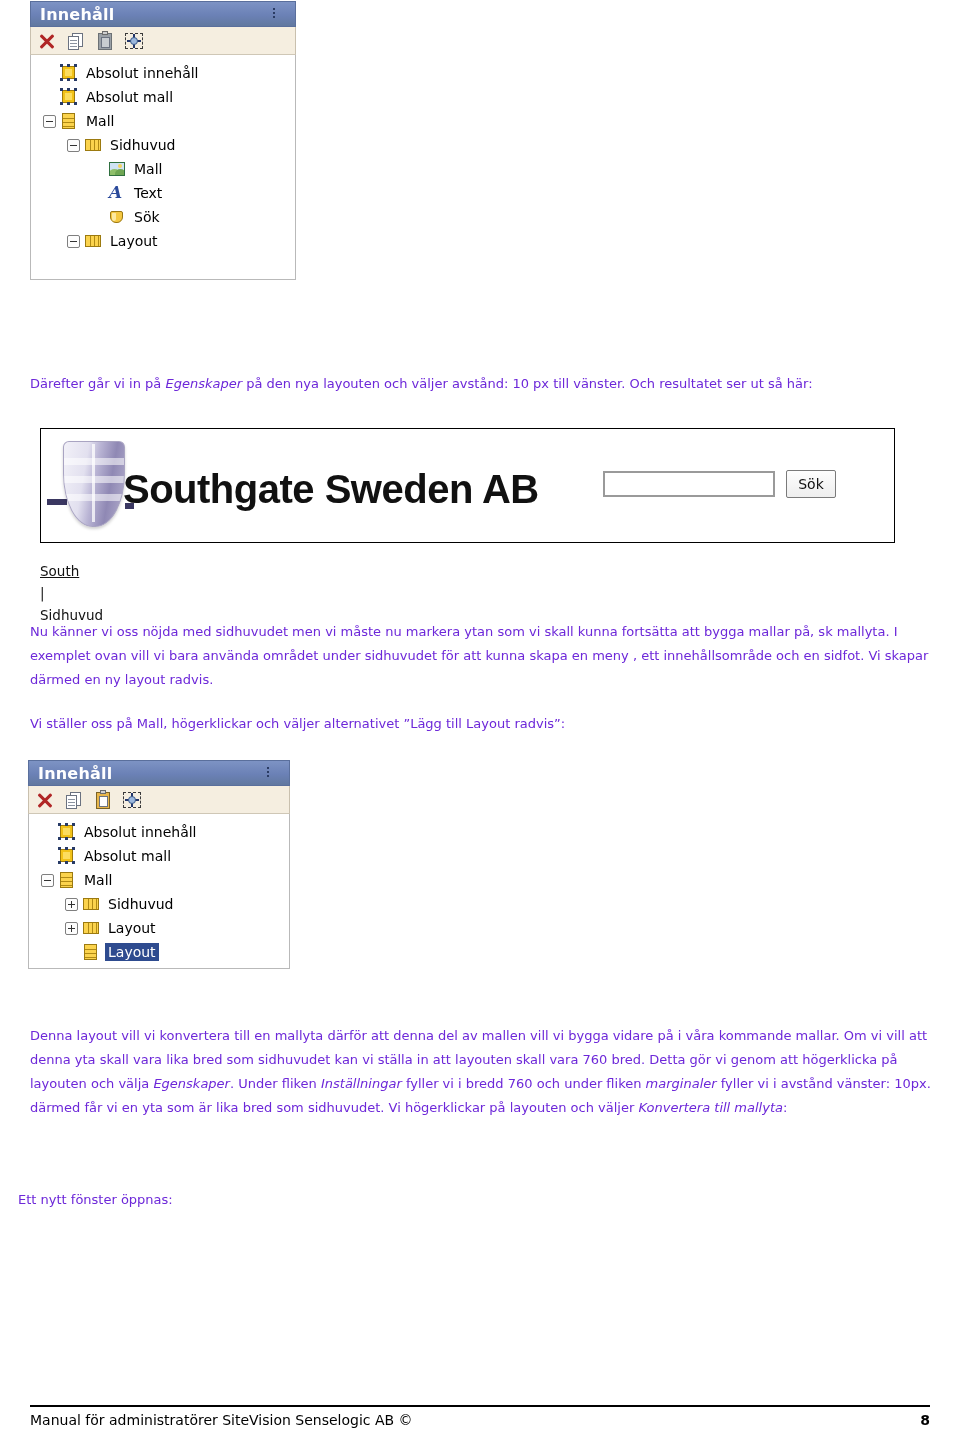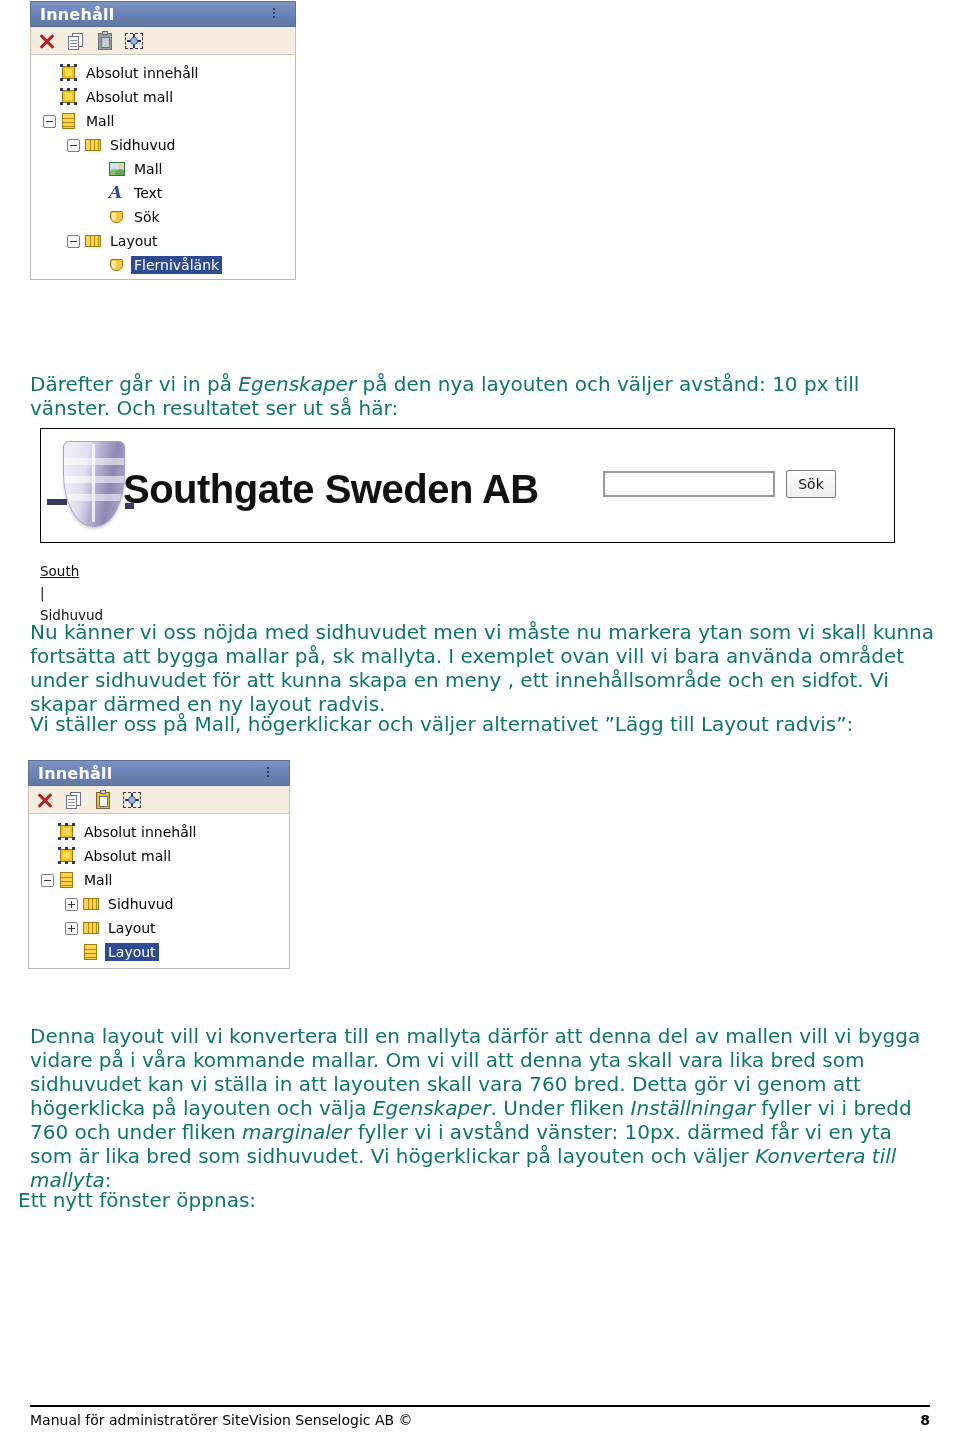--- a/index.html
+++ b/index.html
@@ -347,23 +347,23 @@
     left: 1px; top: 1px;
     width: 4px; height: 8px;
     background: #fde9a0;
     border-radius: 1px 1px 4px 4px;
   }
 
   
   .prose {
     position: absolute;
     font-family: "DejaVu Sans", sans-serif;
-    font-size: 20px;
+    font-size: 13px;
     line-height: 24px;
-    color: #0f766e;
+    color: #6d28d9;
     text-align: left;
   }
   .prose i, .prose em { font-style: italic; }
 
   
   .preview-box {
     position: absolute;
     border: 1px solid #000000;
     background: #ffffff;
     box-sizing: border-box;
@@ -616,27 +616,20 @@
         <span class="toggle minus"></span>
         <span class="nicon ic-cols">
           <span class="box">
             <i></i>
             <i></i>
             <i></i>
           </span>
         </span>
         <span class="label">Layout</span>
       </div>
-      <div class="tnode" style="padding-left: 60px;">
-        <span class="toggle none"></span>
-        <span class="nicon ic-module">
-          <span class="sh"></span>
-        </span>
-        <span class="label selected">Flernivålänk</span>
-      </div>
     </div>
 </div>
 
 <p class="prose" style="left:30px; top:372px; width:900px; margin:0;"><span>Därefter går vi in på </span><em>Egenskaper</em><span> på den nya layouten och väljer avstånd: 10 px till vänster. Och resultatet ser ut så här:</span></p>
 
 <div class="preview-box" style="left:40px; top:428px; width:855px; height:115px;">
   <div class="preview-inner">
     <div class="shield">
       <span class="dash-left"></span>
       <span class="body">

